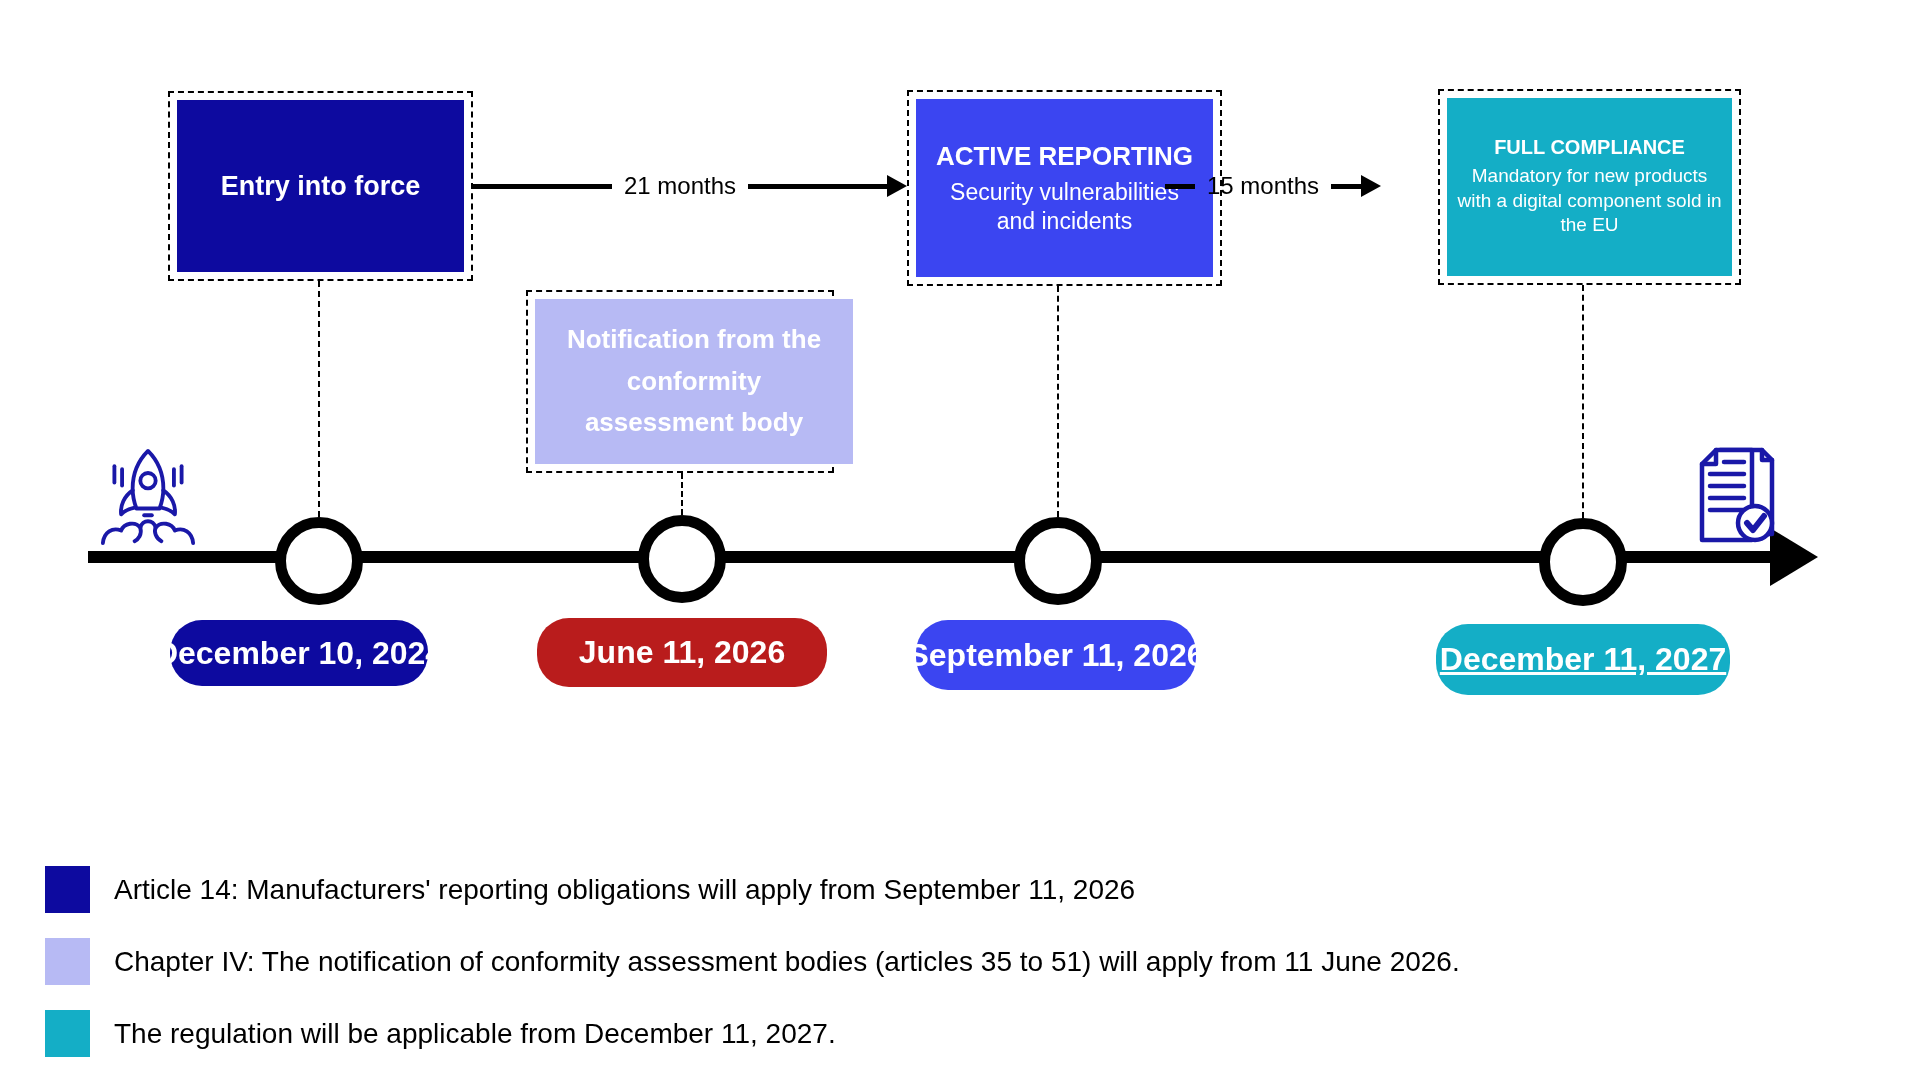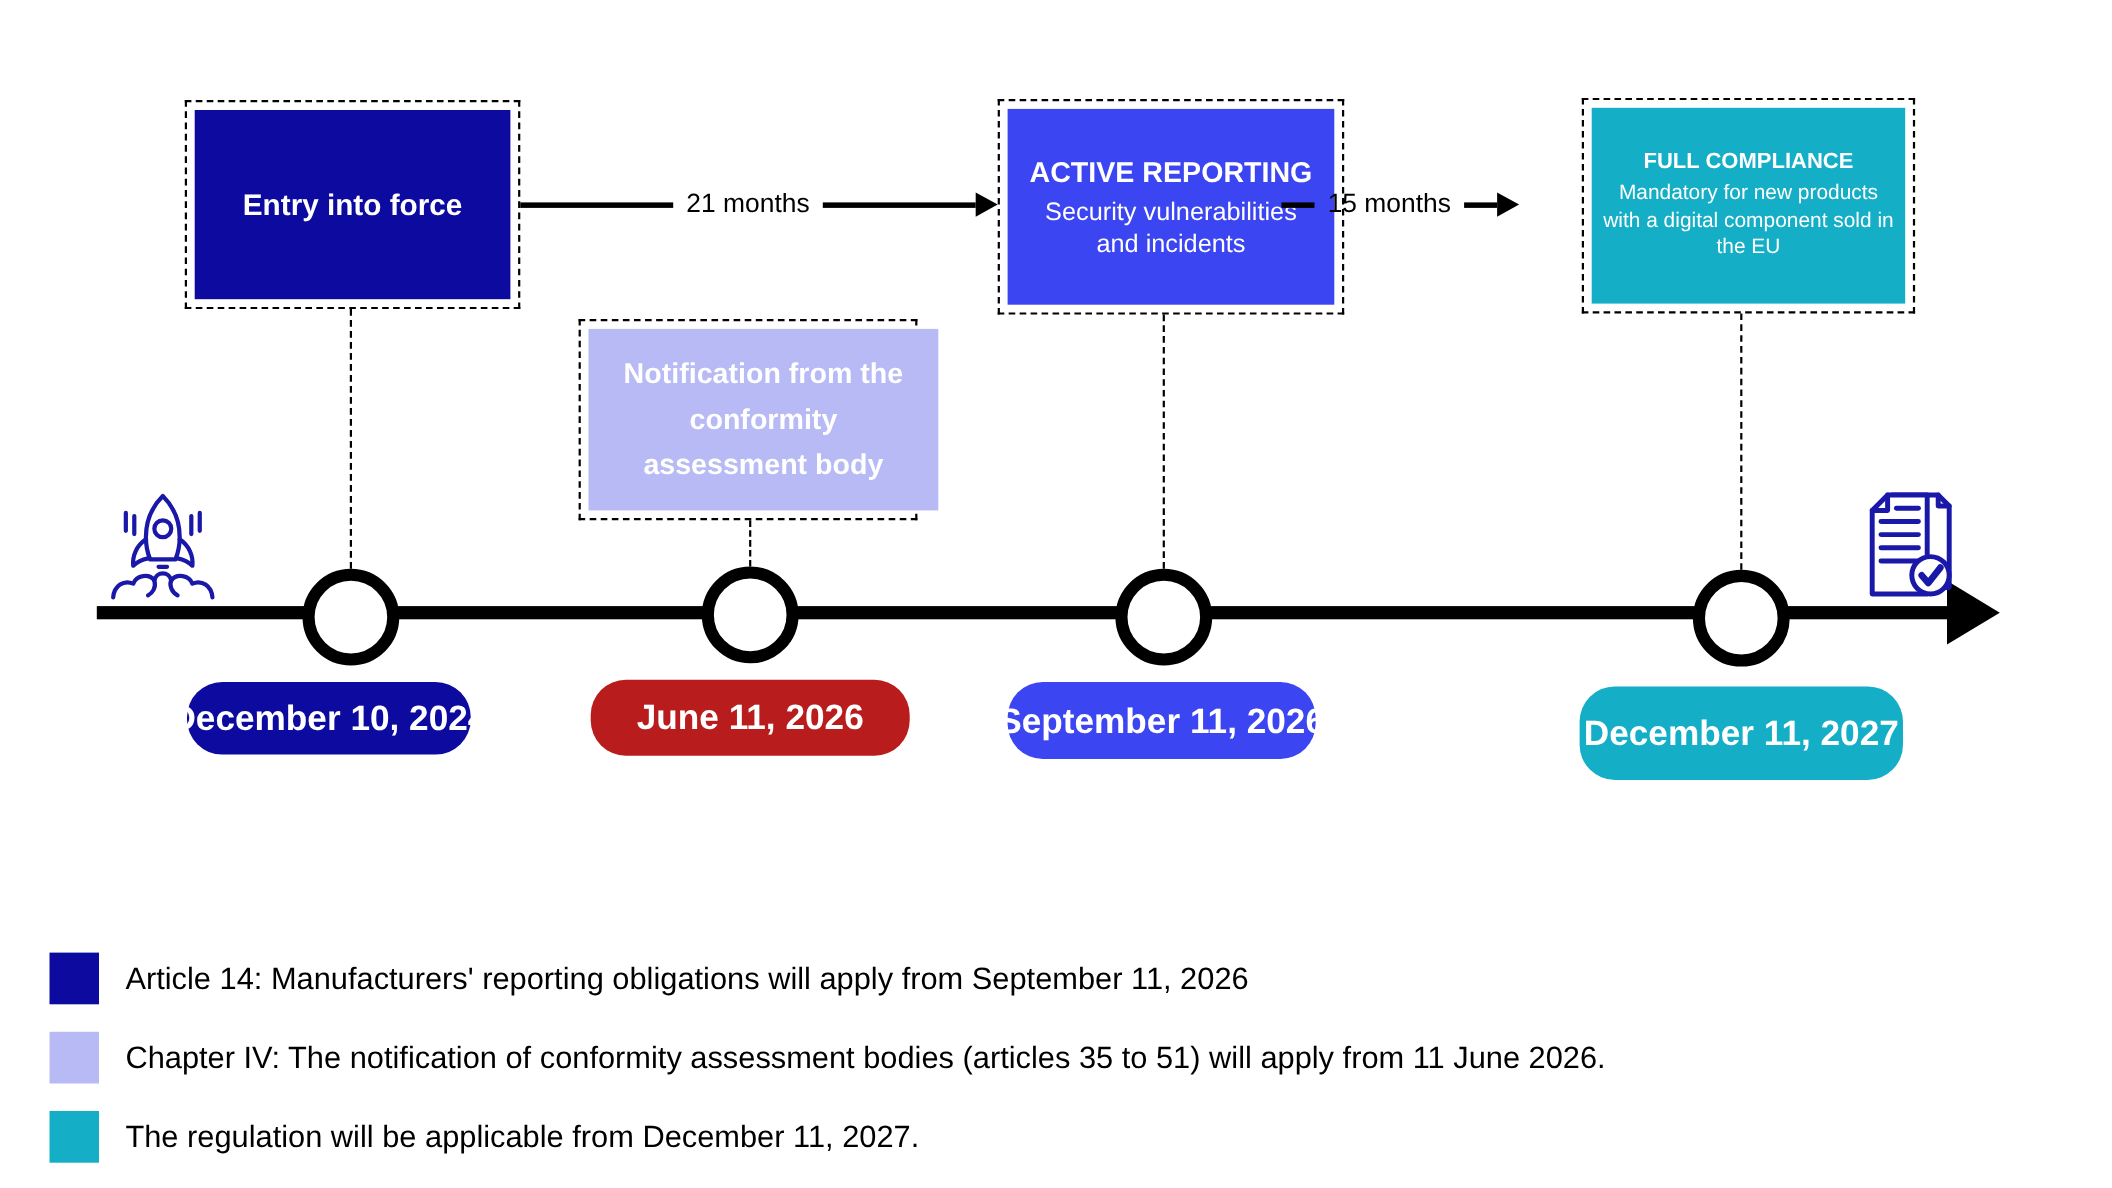--- a/index.html
+++ b/index.html
@@ -41,21 +41,21 @@
   .dot{position:absolute;width:66px;height:66px;border:11px solid #000;border-radius:50%;background:#fff;box-sizing:content-box;}
   .dot1{left:275px;top:517px;}
   .dot2{left:638px;top:515px;}
   .dot3{left:1014px;top:517px;}
   .dot4{left:1539px;top:518px;}
   
   .pill{position:absolute;border-radius:32px;color:#fff;font-weight:bold;font-size:32px;display:flex;align-items:center;justify-content:center;white-space:nowrap;}
   .pill1{left:170px;top:620px;width:258px;height:66px;}
   .pill2{left:537px;top:618px;width:290px;height:69px;}
   .pill3{left:916px;top:620px;width:280px;height:70px;}
-  .pill4{left:1436px;top:624px;width:294px;height:85px;}
+  .pill4{left:1436px;top:624px;width:294px;height:71px;text-decoration:underline;}
   
   .icon{position:absolute;}
   .icon-rocket{left:100px;top:446px;width:96px;height:102px;}
   .icon-docs{left:1694px;top:442px;width:86px;height:108px;}
   
   .legend-row{position:absolute;left:45px;display:flex;align-items:center;gap:24px;}
   .lr1{top:866px;}
   .lr2{top:938px;}
   .lr3{top:1010px;}
   .swatch{width:45px;height:47px;flex:none;}

